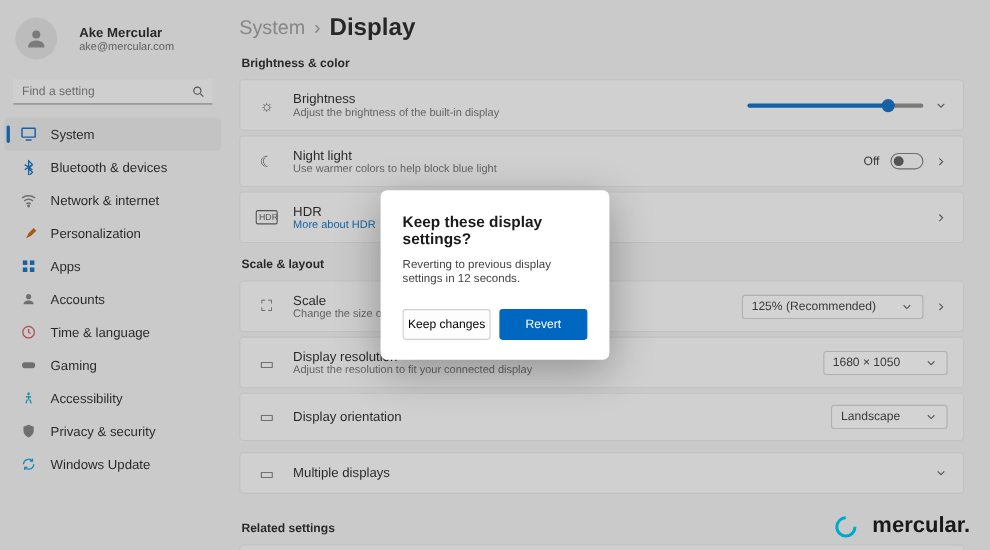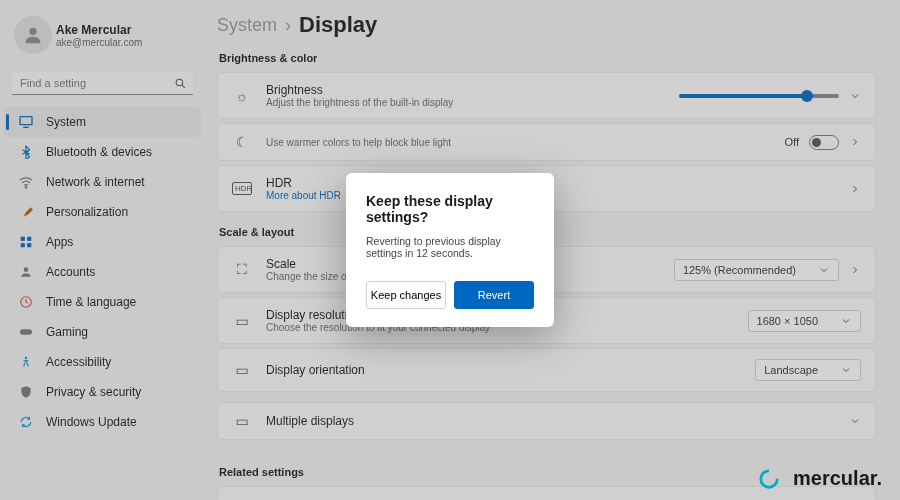--- a/index.html
+++ b/index.html
@@ -1,19 +1,19 @@
 <!DOCTYPE html>
 <html><head>
 <meta charset="utf-8">
 <style>
 * { margin: 0; padding: 0; box-sizing: border-box; font-family: 'Segoe UI', sans-serif; }
 body { width: 900px; height: 500px; overflow: hidden; background: #f3f3f3; position: relative; }
 .app { display: flex; height: 100%; }
 .sidebar { width: 205px; padding: 10px 4px; background: #f3f3f3; }
-.profile { display: flex; align-items: center; gap: 4px; padding: 6px 10px 14px 10px; }
+.profile { display: flex; align-items: center; gap: 20px; padding: 6px 10px 14px 10px; }
 .avatar { width: 38px; height: 38px; border-radius: 50%; background: #e0e0e0; display: flex; align-items: center; justify-content: center; }
 .avatar svg { width: 22px; height: 22px; fill: #8a8a8a; }
 .profile-info .name { font-size: 12px; font-weight: 600; color: #1a1a1a; }
 .profile-info .email { font-size: 10px; color: #666; }
 .search { margin: 4px 8px 12px 8px; position: relative; }
 .search input { width: 100%; padding: 5px 26px 5px 8px; font-size: 11px; border: none; border-bottom: 1px solid #888; background: #fafafa; outline: none; }
 .search .sicon { position: absolute; right: 6px; top: 5px; width: 13px; height: 13px; color: #555; }
 .nav { list-style: none; }
 .nav li { display: flex; align-items: center; gap: 12px; padding: 7px 14px; font-size: 12px; color: #1a1a1a; cursor: pointer; border-radius: 4px; position: relative; }
 .nav li.active { background: #eaeaea; }
@@ -191,20 +191,21 @@
         <div class="slider"></div>
         <svg class="chev" viewBox="0 0 24 24" fill="none" stroke="currentColor" stroke-width="2">
             <polyline points="6 9 12 15 18 9"></polyline>
           </svg>
       </div>
     </div>
 
     <div class="card">
       <span class="cicon">☾</span>
       <div class="ctext">
+        <div class="ctitle">Night light</div>
         <div class="csub">Use warmer colors to help block blue light</div>
       </div>
       <div class="ctrl">
         <span>Off</span>
         <div class="toggle"></div>
         <svg class="chev" viewBox="0 0 24 24" fill="none" stroke="currentColor" stroke-width="2">
             <polyline points="9 6 15 12 9 18"></polyline>
           </svg>
       </div>
     </div>
@@ -240,21 +241,21 @@
         <svg class="chev" viewBox="0 0 24 24" fill="none" stroke="currentColor" stroke-width="2">
             <polyline points="9 6 15 12 9 18"></polyline>
           </svg>
       </div>
     </div>
 
     <div class="card">
       <span class="cicon">▭</span>
       <div class="ctext">
         <div class="ctitle">Display resolution</div>
-        <div class="csub">Choose the resolution to fit your connected display</div>
+        <div class="csub">Adjust the resolution to fit your connected display</div>
       </div>
       <div class="ctrl">
         <div class="dropdown">
           <span>1680 × 1050</span>
           <svg class="chev" viewBox="0 0 24 24" fill="none" stroke="currentColor" stroke-width="2">
               <polyline points="6 9 12 15 18 9"></polyline>
             </svg>
         </div>
       </div>
     </div>

